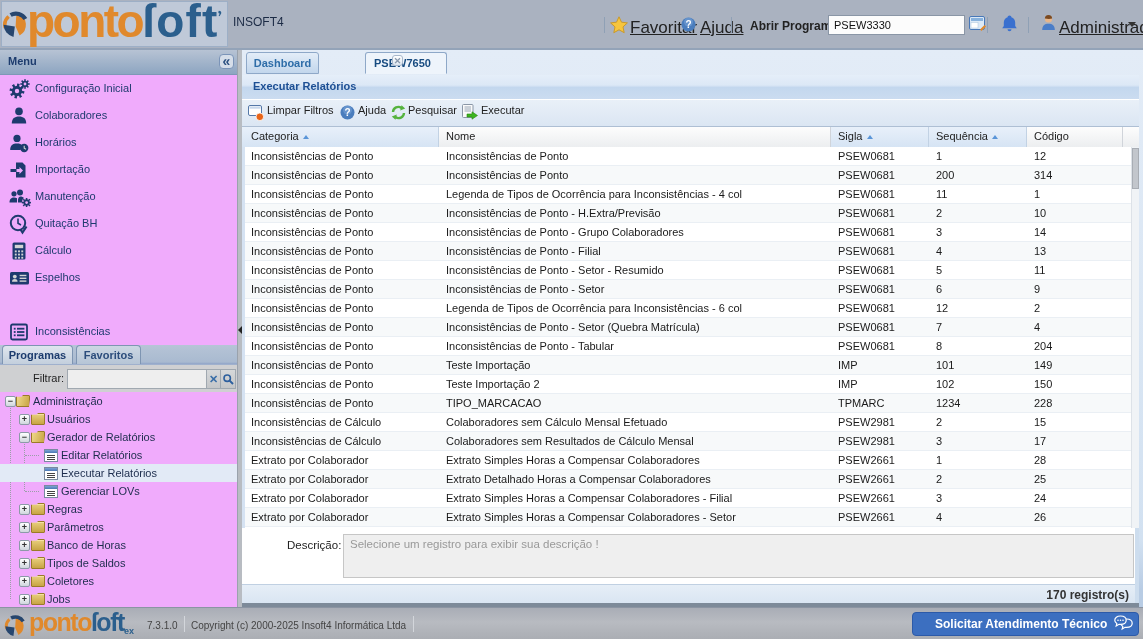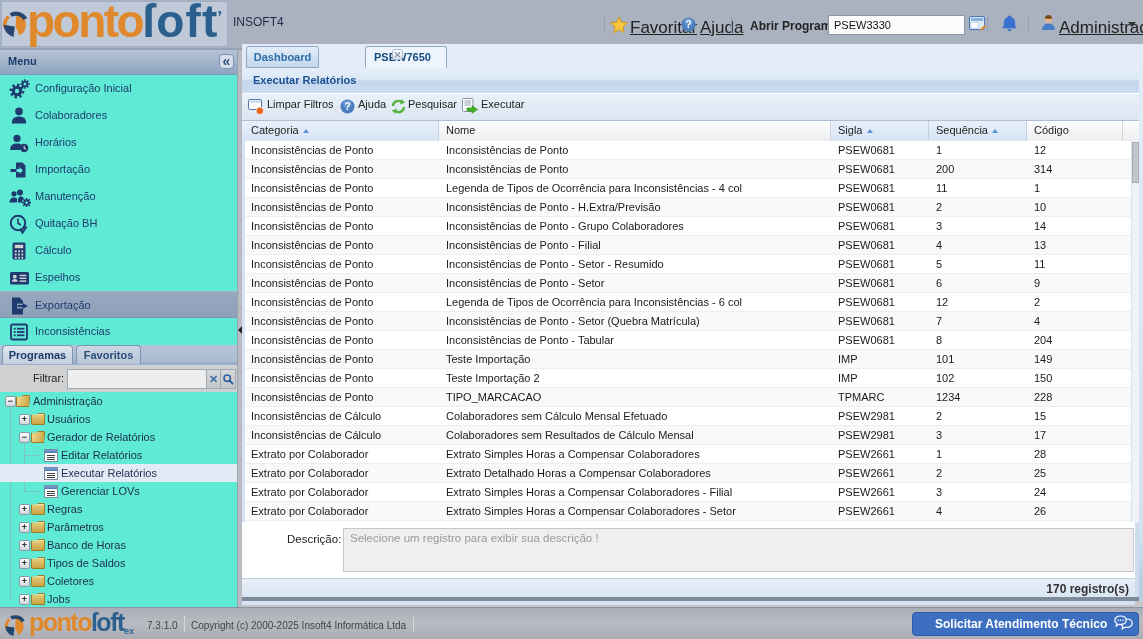--- a/index.html
+++ b/index.html
@@ -8,21 +8,21 @@
 .abs { position:absolute; }
 
 
 #hdr { left:0; top:0; width:1143px; height:50px; background:#aab2c0; border-bottom:2px solid #93a3b8; }
 #logobox { left:1px; top:1px; width:227px; height:46px; background:#bfc9d8; border:1px solid #9dafc6; }
 #insoft4 { left:233px; top:15px; font-size:12px; color:#1c2b45; }
 .hsep { top:17px; width:1px; height:16px; background:#8fa0b5; }
 .hlabel { top:18px; font-size:17px; color:#222;text-decoration:underline; }
 
 
-#sidebar { left:0; top:50px; width:237px; height:557px; background:#5eead4; }
+#sidebar { left:0; top:50px; width:237px; height:557px; background:#f0abfc; }
 #menubar { left:0; top:0; width:237px; height:25px; background:linear-gradient(#b7c3d4,#8da5c1); border-bottom:1px solid #7e98b6; }
 #menubar b { position:absolute; left:8px; top:5px; font-size:11px; color:#1d3c6e; }
 #collbtn { left:219px; top:4px; width:15px; height:15px; border:1px solid #7b94b8; border-radius:4px; color:#2e5282; font-size:14px; line-height:12px; text-align:center; background:#d6dee9; font-weight:bold;}
 .mitem { left:0; width:237px; height:27px; }
 .mitem .ic { position:absolute; left:9px; top:4px; width:19px; height:19px; }
 .mitem .tx { position:absolute; left:35px; top:7px; font-size:11px; color:#1e3a6e; }
 .msel { background:linear-gradient(#97a9c0,#8da0b8); border-top:1px solid #a5b4c8; border-bottom:1px solid #8296ae; }
 
 #stabs { left:0; top:295px; width:237px; height:20px; background:linear-gradient(#b6c4d6,#a9bad0 85%,#8fa3c8 95%,#b0bed2 100%); }
 .stab { top:0; height:19px; border:1px solid #7e95b2; border-bottom:none; border-radius:4px 4px 0 0; font-size:11px; font-weight:bold; text-align:center; }
@@ -51,21 +51,21 @@
 }
 .doc { position:absolute; top:3px; width:14px; height:13px; background:#fff; border:1px solid #7a8aa0; }
 .doc::before { content:""; position:absolute; left:0; top:0; width:12px; height:3px; background:linear-gradient(#7ca2d4,#4a78b4); }
 .doc::after { content:""; position:absolute; left:2px; top:5px; width:8px; height:5px;
   background:linear-gradient(#444 0 1px,transparent 1px 2px,#444 2px 3px,transparent 3px 4px,#444 4px 5px); }
 
 
 #split { left:237px; top:50px; width:5px; height:557px; background:#b8bcc2; border-left:1px solid #9aa2ac; }
 
 
-#main { left:242px; top:44px; width:901px; height:557px; background:linear-gradient(#e3ecf7,#d2e1f1 88%,#b8cce4 97%);padding-left:8px; }
+#main { left:242px; top:50px; width:901px; height:557px; background:linear-gradient(#e3ecf7,#d2e1f1 88%,#b8cce4 97%);padding-left:8px; }
 .mtab { top:2px; height:22px; border:1px solid #8ea8c8; border-radius:3px 3px 0 0; font-size:11px; font-weight:bold; }
 #mtab1 { left:4px; width:73px; background:linear-gradient(#e3edf8,#c2d6ec); color:#2e6da8; text-align:center; line-height:21px; }
 #mtab2 { left:79px; width:82px; background:#eef4fb; color:#174b80; border-bottom:1px solid #eef4fb; line-height:21px; padding-left:8px;margin-left:44px; }
 #mclose { left:150px; top:5px; width:11px; height:11px; border:1px solid #a8b8cc; border-radius:3px; background:linear-gradient(#fff,#dde6f0); color:#8898ac; font-size:9px; line-height:10px; text-align:center; font-weight:bold;}
 #panel { left:0px; top:25px; width:897px; height:532px; background:#fff; border-right:4px solid #cdddee; }
 #phead { left:0; top:0; width:897px; height:24px; background:linear-gradient(180deg,#e5eef9 0%,#dce8f6 42%,#c3d7ee 52%,#cbdcf0 100%); }
 #phead b { position:absolute; left:11px; top:5px; font-size:11px; color:#1d4f94; }
 #ptool { left:0; top:24px; width:897px; height:27px; background:linear-gradient(#e9f0f8,#dbe6f3); border-top:1px solid #fff; }
 .titem { top:4px; height:17px; font-size:11px; color:#222; }
 
@@ -224,28 +224,20 @@
             <rect x="12.3" y="9.4" width="1.9" height="1.9"></rect>
             <rect x="5.8" y="12.6" width="1.9" height="1.9"></rect>
             <rect x="9.05" y="12.6" width="1.9" height="1.9"></rect>
             <rect x="12.3" y="12.6" width="1.9" height="1.9"></rect>
             <rect x="5.8" y="15.8" width="1.9" height="1.9"></rect>
             <rect x="9.05" y="15.8" width="1.9" height="1.9"></rect>
             <rect x="12.3" y="15.8" width="1.9" height="1.9"></rect>
           </g>
     </svg></span>
       <span class="tx">Cálculo</span>
-    </div>
-  <div class="abs mitem msel" style="top:241px">
-      <span class="ic"><svg width="21" height="20" viewBox="0 0 21 20">
-    <path d="M3 1.5 L10.5 1.5 L14 5 L14 18.5 L3 18.5 Z" fill="#1e3a6e"></path>
-    <rect x="8" y="7.6" width="13" height="4.8" fill="#92a6c0"></rect>
-    <path d="M8.5 8.9 L13.5 8.9 L13.5 7 L19 10 L13.5 13 L13.5 11.1 L8.5 11.1 Z" fill="#1e3a6e"></path>
-    </svg></span>
-      <span class="tx">Exportação</span>
     </div>
   <div class="abs" id="stabs">
     <div class="abs stab" id="stab1">Programas</div>
     <div class="abs stab" id="stab2">Favoritos</div>
   </div>
   <div class="abs mitem" style="top:268px">
       <span class="ic"><svg width="20" height="20" viewBox="0 0 20 20">
     <rect x="2" y="2.5" width="16" height="15" rx="1.5" fill="none" stroke="#1e3a6e" stroke-width="1.8"></rect>
     <g fill="#1e3a6e">
             <rect x="4.8" y="5.8" width="1.8" height="1.8"></rect>

